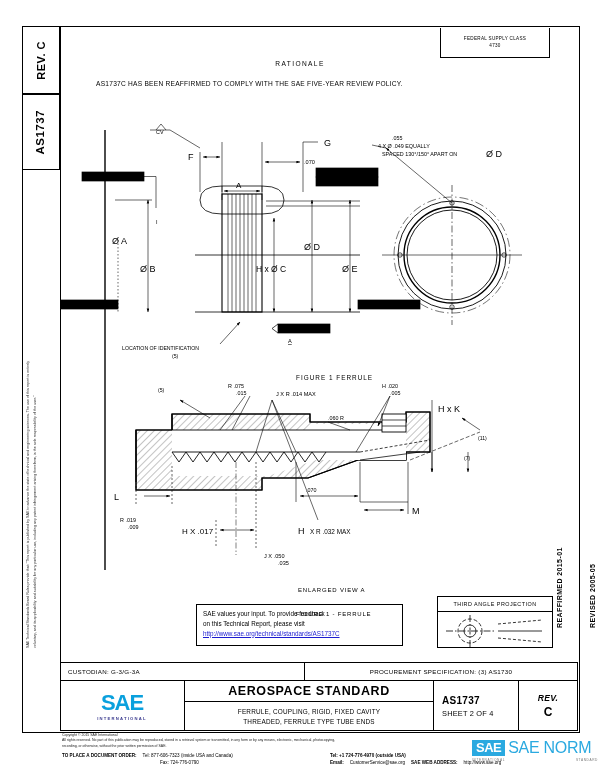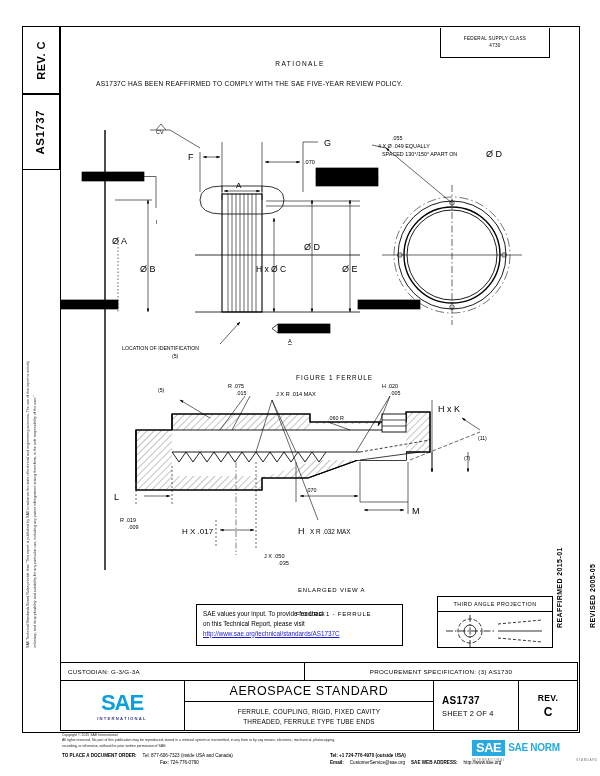--- a/index.html
+++ b/index.html
@@ -71,51 +71,51 @@
   #tb-custodian{flex:0 0 245px;border-right:1.3px solid #000;box-sizing:border-box;
                 display:flex;align-items:center;padding-left:8px;font-size:6.2px;letter-spacing:.3px;}
   #tb-procurement{flex:1;display:flex;align-items:center;justify-content:center;
                   font-size:6.2px;letter-spacing:.3px;}
   #tb-row2{height:50px;display:flex;}
   #tb-logo{flex:0 0 125px;border-right:1.3px solid #000;box-sizing:border-box;
            display:flex;flex-direction:column;align-items:center;justify-content:center;}
   #tb-titles{flex:1;border-right:1.3px solid #000;box-sizing:border-box;
              display:flex;flex-direction:column;}
   #tb-as{height:20px;border-bottom:1.3px solid #000;display:flex;align-items:center;
-         justify-content:center;font-size:12.5px;font-weight:normal;letter-spacing:.6px;}
+         justify-content:center;font-size:12.5px;font-weight:bold;letter-spacing:.6px;}
   #tb-desc{flex:1;display:flex;flex-direction:column;align-items:center;justify-content:center;
            font-size:6.4px;line-height:1.5;letter-spacing:.2px;text-align:center;}
   #tb-num{flex:0 0 85px;border-right:1.3px solid #000;box-sizing:border-box;
           display:flex;flex-direction:column;justify-content:center;padding-left:8px;}
   #tb-num .n{font-size:10px;font-weight:bold;letter-spacing:.3px;}
   #tb-num .s{font-size:7.4px;margin-top:3px;letter-spacing:.2px;}
   #tb-rev{flex:0 0 58px;display:flex;flex-direction:column;align-items:center;
           justify-content:center;}
-  #tb-rev .rl{font-size:8.6px;font-weight:bold;letter-spacing:.3px;}
+  #tb-rev .rl{font-size:8.6px;font-weight:bold;letter-spacing:.3px;font-style:italic;}
   #tb-rev .rv{font-size:12px;font-weight:bold;margin-top:2px;}
 
   .sae-word{font-family:"Liberation Sans",sans-serif;font-weight:bold;font-size:22px;
             color:#0aa0dd;letter-spacing:-1px;line-height:1;}
   .sae-sub{font-size:4.2px;letter-spacing:1.2px;color:#3b3b8f;margin-top:2px;font-weight:bold;}
 
   
   #footer{position:absolute;left:62px;top:733px;width:520px;}
   .f-small{font-size:3.5px;line-height:1.5;color:#222;}
   .f-order{display:flex;margin-top:3px;font-size:4.6px;}
   .f-col-l{flex:0 0 268px;}
   .f-col-r{flex:1;}
   .f-line{display:flex;gap:6px;line-height:1.6;}
   .f-lbl{font-weight:bold;white-space:nowrap;}
 
   
   #watermark{position:absolute;left:472px;top:740px;width:126px;height:34px;}
   #wm-top{display:flex;align-items:center;gap:3px;}
   .wm-badge{background:#2aa9e0;color:#fff;font-weight:bold;font-size:13px;
             padding:1px 4px 1px 4px;letter-spacing:-.5px;line-height:1.1;}
-  .wm-norm{color:#2aa9e0;font-weight:bold;font-size:10px;letter-spacing:-.3px;line-height:1;}
+  .wm-norm{color:#2aa9e0;font-weight:normal;font-size:16px;letter-spacing:-.3px;line-height:1;}
   .wm-sub{display:flex;justify-content:space-between;font-size:3.2px;color:#777;
           letter-spacing:.6px;margin-top:2px;}
 </style>
 </head>
 <body>
 
 <div class="page">
 
   <div class="frame"></div>
   <div class="frame-inner"></div>

